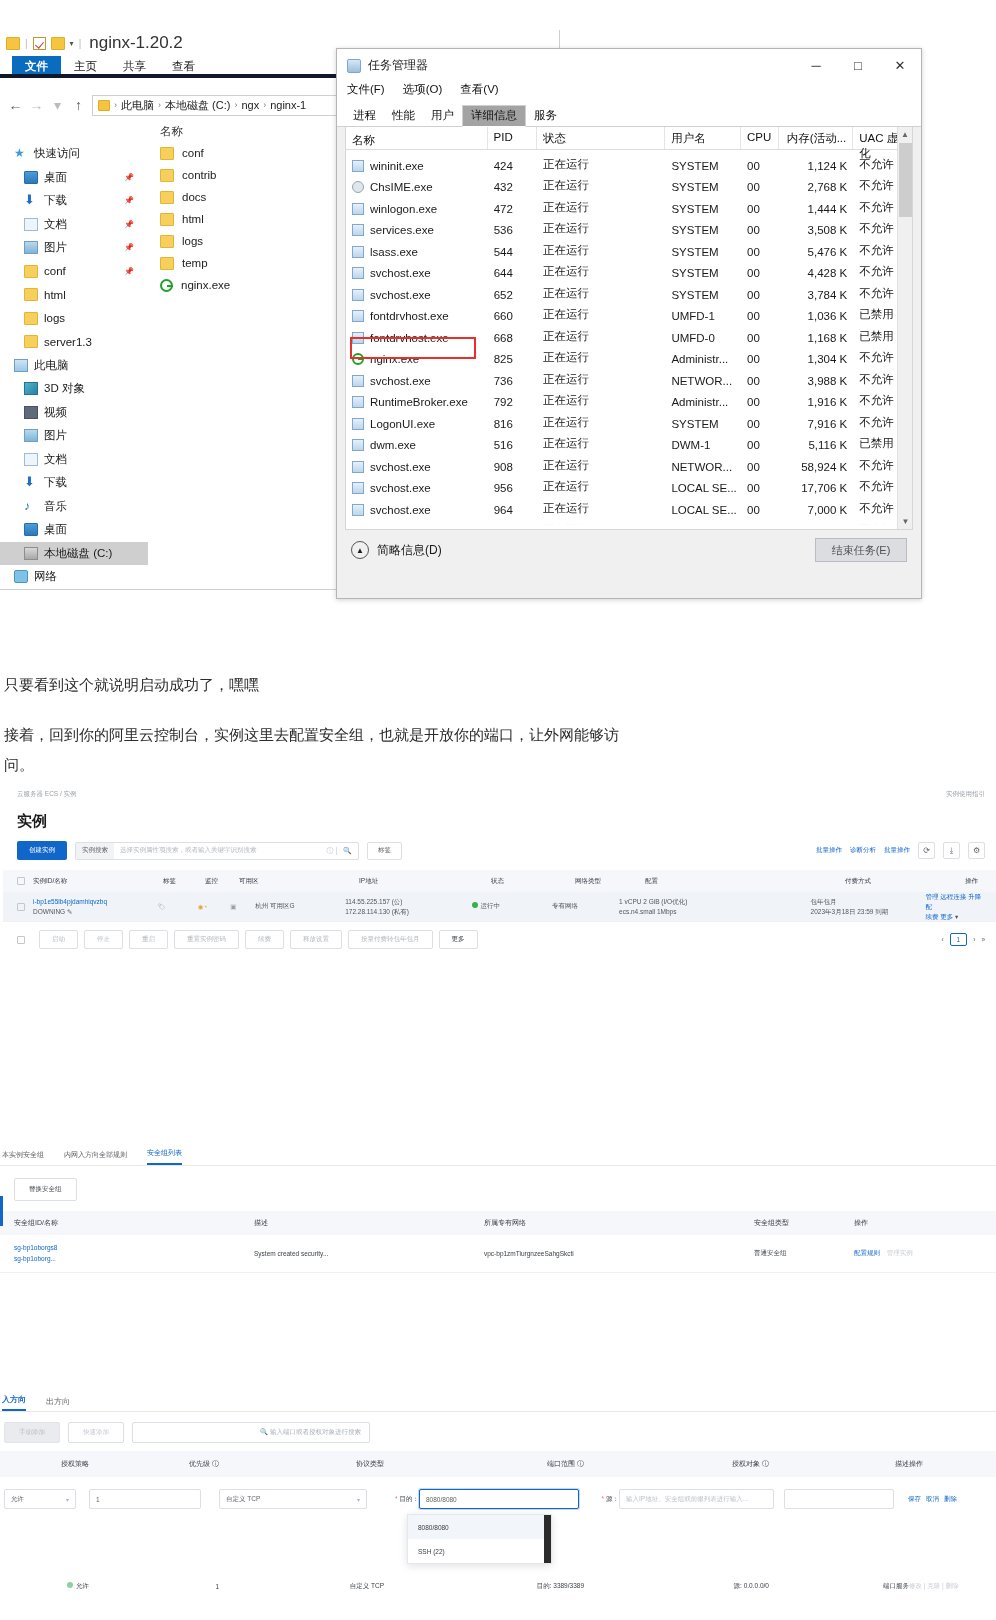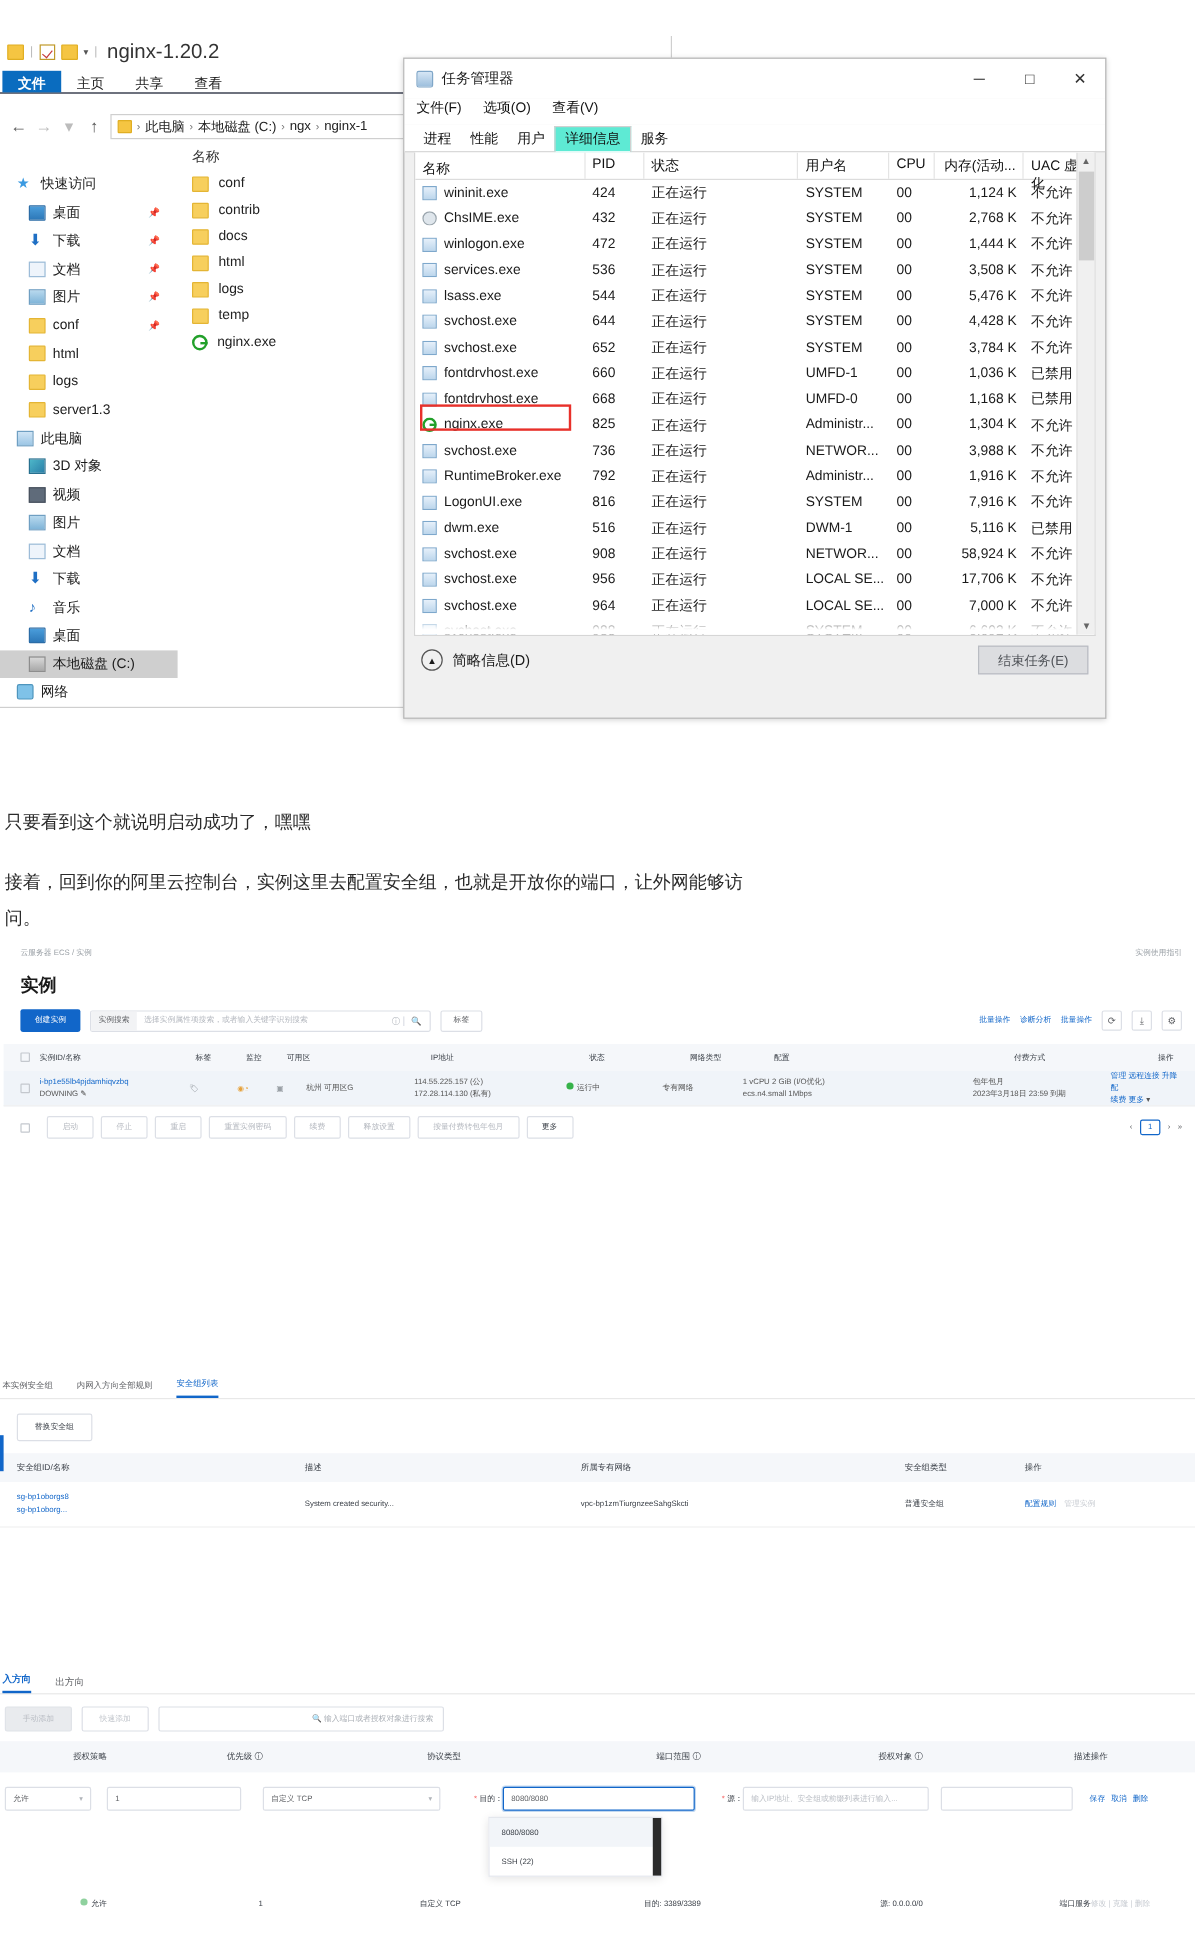--- a/index.html
+++ b/index.html
@@ -22,21 +22,21 @@
     overflow:hidden;
   }
   .ex-titlebar { height:26px; display:flex; align-items:center; padding-left:6px; gap:5px; font-size:11px; color:#333; }
   .qat-icon { width:14px; height:13px; background:#f5c542; border:1px solid #e0ae22; border-radius:1px; }
   .qat-sep { color:#b8b8b8; font-size:10px; }
   .qat-chk { width:13px; height:13px; border:1px solid #c09a2a; background:#fff; position:relative; }
   .qat-chk:after{ content:""; position:absolute; left:3px; top:2px; width:4px; height:7px; border:solid #c43b3b; border-width:0 1.6px 1.6px 0; transform:rotate(40deg); }
   .qat-down { font-size:8px; color:#555; }
   .ex-title { font-size:17px; color:#333; margin-left:3px;}
 
-  .ribbon-tabs { height:22px; display:flex; align-items:flex-end; border-bottom:1px solid #0f172a; padding-left:2px;}
+  .ribbon-tabs { height:22px; display:flex; align-items:flex-end; border-bottom:4px solid #0f172a; padding-left:12px;}
   .rb-tab { font-size:11.5px; padding:3px 13px 0 13px; color:#222; }
   .rb-tab.active { background:#0a6cbf; color:#fff; font-weight:bold; }
   .ribbon-body { height:12px; }
 
   .ex-addrbar { height:30px; display:flex; align-items:center; gap:6px; padding:0 8px; }
   .nav-btn { font-size:14px; color:#5a5a5a; width:15px; text-align:center; }
   .nav-btn.dim { color:#bcbcbc; }
   .addr-box { flex:1; height:21px; border:1px solid #cfcfcf; background:#fff; display:flex; align-items:center; gap:4px; padding:0 5px; font-size:11px; }
   .addr-folder { width:12px;height:11px;background:#f5c542;border:1px solid #e0ae22;border-radius:1px;}
   .addr-crumb { color:#222; }
@@ -76,26 +76,26 @@
     overflow:hidden;
   }
   .tm-title { height:33px; display:flex; align-items:center; padding-left:10px; background:#fff;}
   .tm-ico { width:14px;height:14px;margin-right:7px;background:linear-gradient(#d6e6f5,#9dbfdd);border:1px solid #7fa6c8;border-radius:2px;}
   .tm-title-txt { font-size:12px; color:#1a1a1a; }
   .tm-wbtns { margin-left:auto; display:flex; }
   .tm-wbtn { width:42px;height:33px;display:flex;align-items:center;justify-content:center;font-size:13px;color:#333;}
   .tm-menu { height:22px; display:flex; gap:18px; padding-left:10px; font-size:11.5px; background:#fff; color:#111;}
   .tm-tabs { height:23px; display:flex; padding-left:8px; background:#fff; font-size:11.5px; align-items:flex-end; border-bottom:1px solid #d0d0d0;}
   .tm-tab { padding:2px 8px 3px 8px; color:#111; }
-  .tm-tab.active { background:#5eead4; border:1px solid #d0d0d0; border-bottom:1px solid #fff; margin-bottom:-1px; }
+  .tm-tab.active { background:#a3a3a3; border:1px solid #d0d0d0; border-bottom:1px solid #fff; margin-bottom:-1px; }
 
   .tm-table { background:#fff; margin:0 8px; border:1px solid #d6d6d6; border-top:none; height:403px; position:relative; overflow:hidden;}
   .tm-head { display:flex; height:23px; font-size:11.5px; color:#111; border-bottom:1px solid #dcdcdc;}
   .tm-head > div { padding-top:4px; border-right:1px solid #e4e4e4; padding-left:6px; position:relative;}
-  .tm-row { display:flex; height:21.5px; font-size:11.5px; color:#1a1a1a; align-items:center;}
+  .tm-row { display:flex; height:21.5px; font-size:11.5px; color:#1a1a1a; align-items:flex-end;}
   .tm-row > div { padding-left:6px; overflow:hidden; white-space:nowrap; }
   .c-name { width:150px; display:flex; align-items:center; gap:6px;}
   .c-pid  { width:52px; }
   .c-stat { width:136px; }
   .c-user { width:80px; }
   .c-cpu  { width:40px; }
   .c-mem  { width:78px; text-align:right; padding-right:6px;}
   .c-uac  { width:62px; }
   .proc-ico { width:12px;height:12px;border:1px solid #7ea8cc; background:linear-gradient(#e6f0fa,#bcd6ec); flex:none;}
   .proc-ico.ime { border-radius:50%; background:#dfe6ec; border-color:#9aa5ad;}

